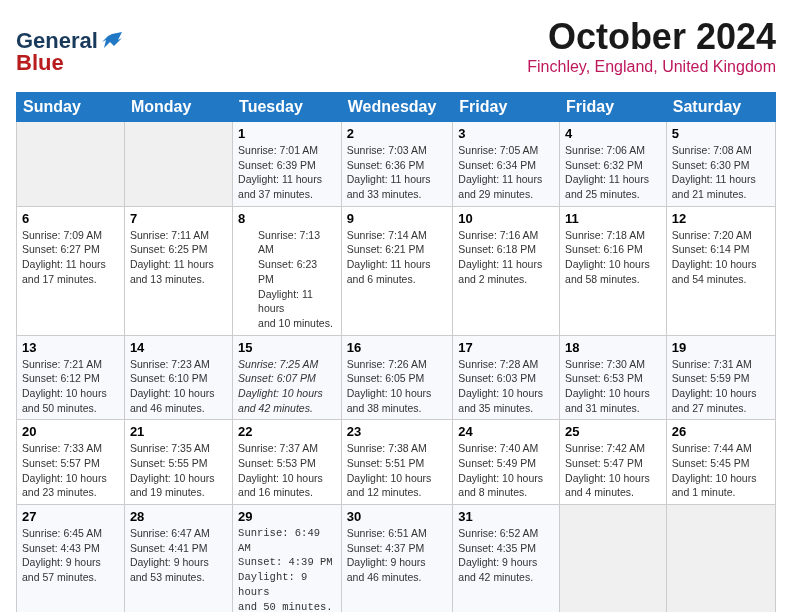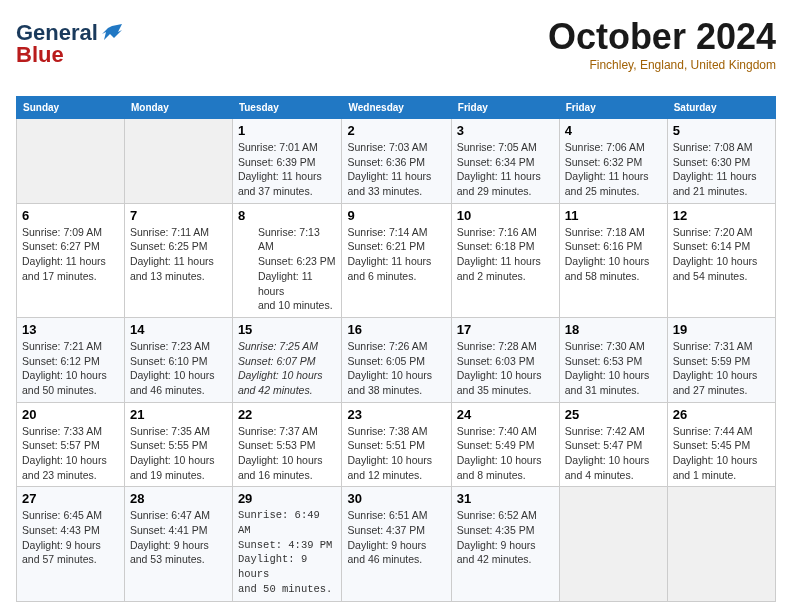--- a/index.html
+++ b/index.html
@@ -6,54 +6,54 @@
     body {
       font-family: Arial, sans-serif;
       background: #fff;
       width: 792px;
       min-height: 612px;
       padding: 16px;
     }
     .header-area {
       display: flex;
       justify-content: space-between;
-      align-items: center;
-      margin-bottom: 24px;
+      align-items: flex-end;
+      margin-bottom: 16px;
       gap: 25px;
     }
     .logo {
       display: flex;
       flex-direction: column;
       align-items: flex-start;
     }
     .title-area {
       text-align: right;
     }
     .month-title {
       font-size: 36px;
       font-weight: bold;
       color: #1a1a1a;
     }
     .location-title {
-      font-size: 12px;
-      color: #a16207;
+      font-size: 16px;
+      color: #be185d;
     }
     table {
       width: 100%;
       border-collapse: collapse;
       font-size: 11px;
     }
     thead tr {
       background-color: #2178c4;
       color: #fff;
     }
     thead th {
       padding: 5px 6px;
       text-align: left;
-      font-size: 10px;
+      font-size: 16px;
       font-weight: bold;
       border: 1px solid #2178c4;
     }
     tbody td {
       border: 1px solid #ccc;
       vertical-align: top;
       padding: 4px 5px;
       width: 113px;
       min-height: 70px;
       background: #fff;

